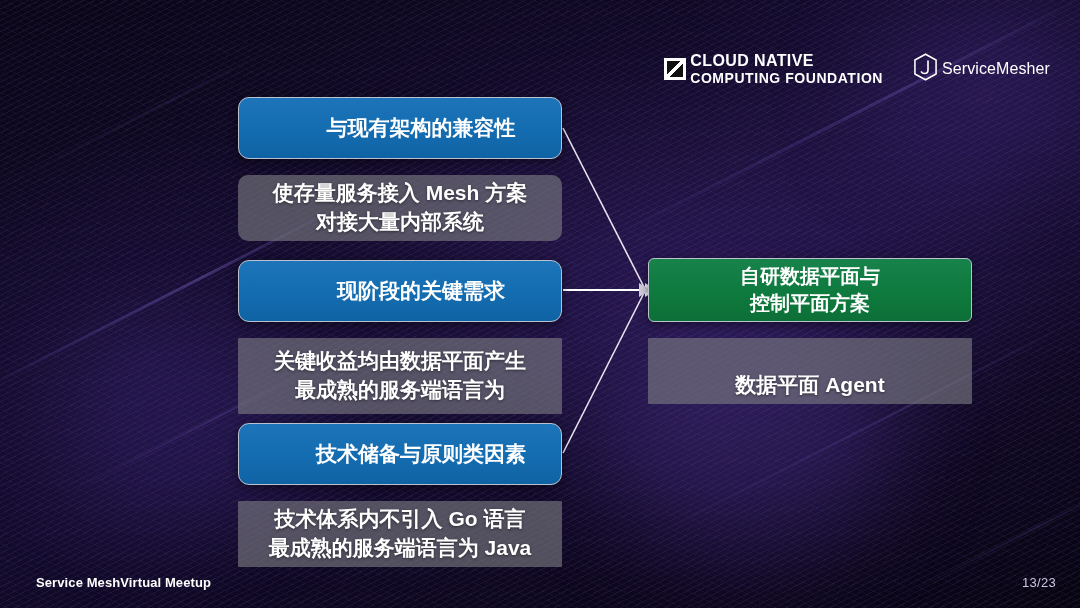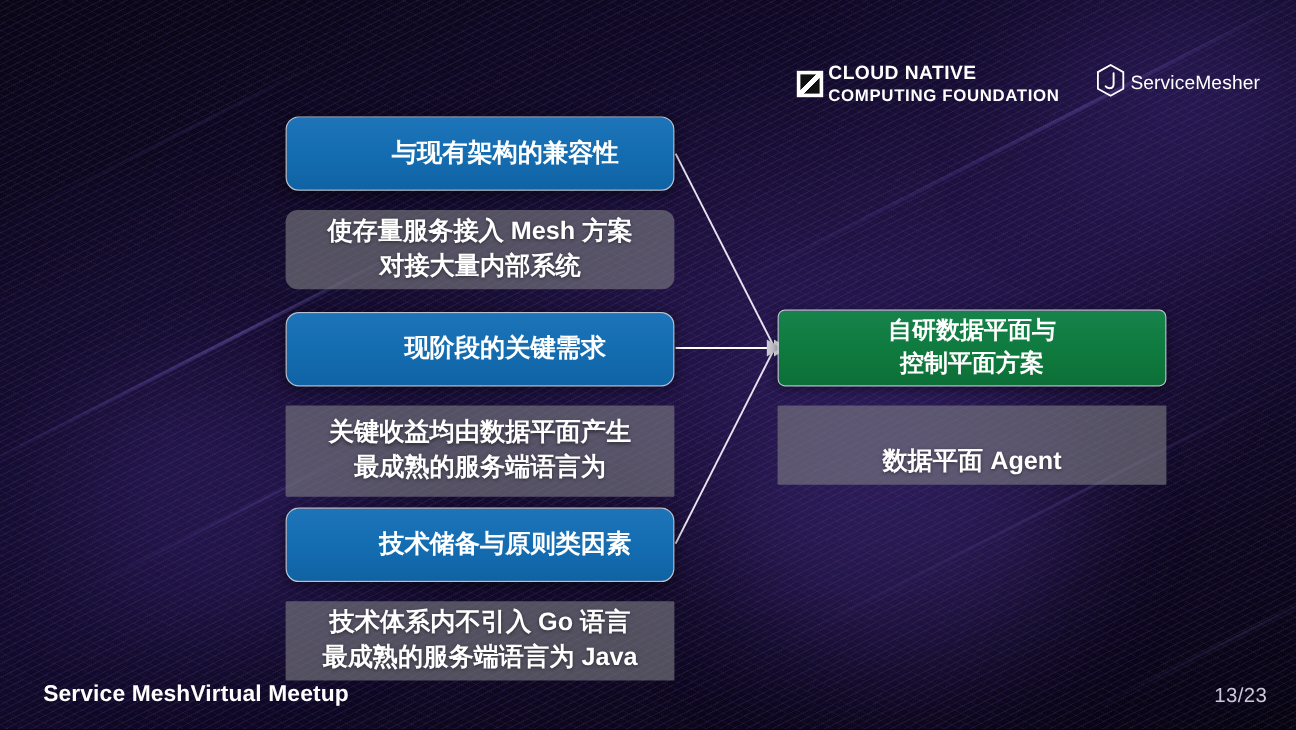--- a/index.html
+++ b/index.html
@@ -191,30 +191,30 @@
     width: 1080px; height: 608px;
     z-index: 3;
     pointer-events: none;
   }
 
   
   #footer-brand {
     position: absolute;
     left: 36px;
     bottom: 18px;
-    font-size: 19px;
+    font-size: 13px;
     font-weight: bold;
     color: #ffffff;
     letter-spacing: .1px;
   }
   #page-number {
     position: absolute;
     right: 24px;
     bottom: 18px;
-    font-size: 17px;
+    font-size: 13px;
     color: #cdc6dd;
     letter-spacing: .3px;
   }
 </style>
 </head>
 <body>
 
 <div id="slide">
 
   <div class="tex tex-a"></div>

